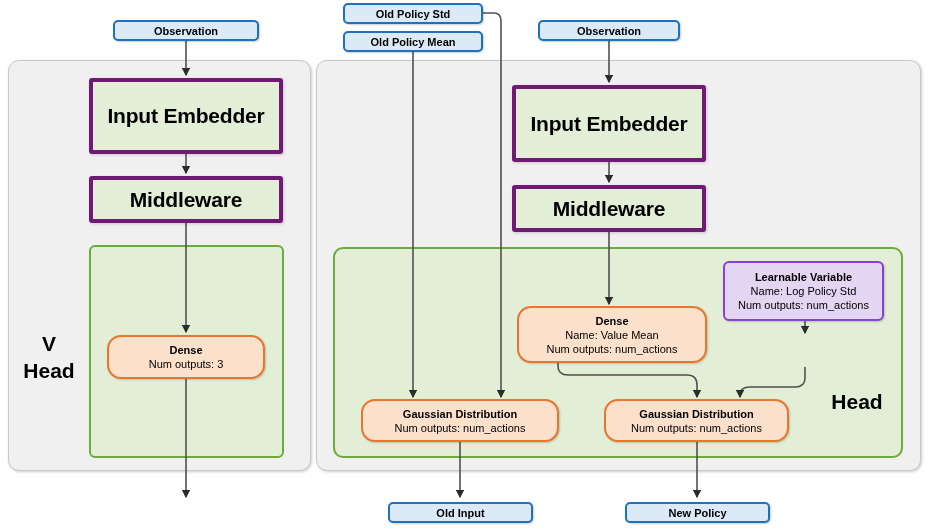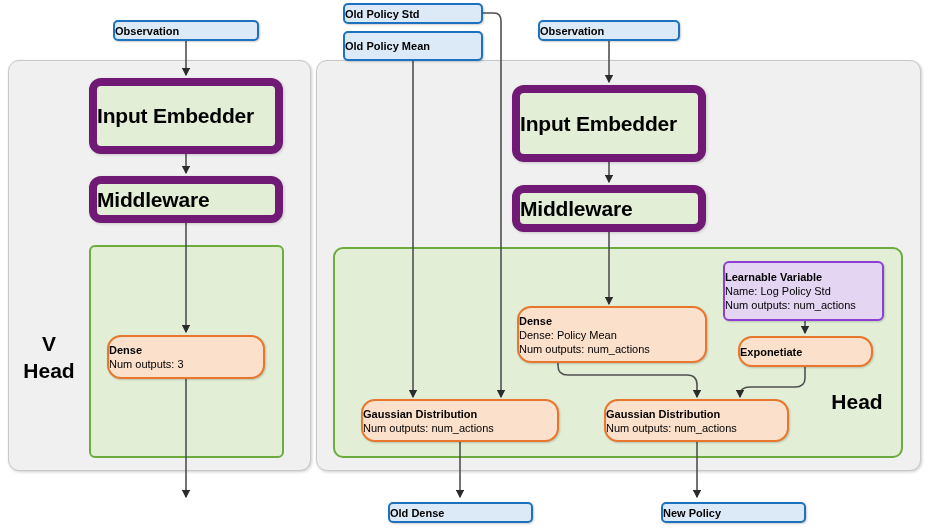--- a/index.html
+++ b/index.html
@@ -21,21 +21,21 @@
     width: 931px;
     height: 529px;
     pointer-events: none;
     z-index: 2;
   }
   .node {
     position: absolute;
     box-sizing: border-box;
     display: flex;
     flex-direction: column;
-    align-items: flex-start;
+    align-items: center;
     justify-content: center;
     text-align: center;
     z-index: 3;
   }
   
   .panel {
     position: absolute;
     box-sizing: border-box;
     background: #f0f0f0;
     border: 1px solid #c8c8c8;
@@ -50,22 +50,22 @@
     background: #e2eed5;
     border: 2px solid #6cab3d;
     border-radius: 6px;
     z-index: 1;
   }
   .green-container.rounded-lg { border-radius: 10px; }
 
   
   .green-box {
     background: #e2eed5;
-    border: 8px solid #701a75;
-    border-radius: 12px;
+    border: 4px solid #701a75;
+    border-radius: 3px;
     box-shadow: 1px 1px 3px rgba(0,0,0,0.17);
     font-weight: bold;
     color: #000000;
   }
   
   .blue-box {
     background: #dce9f7;
     border: 2px solid #1d72bf;
     border-radius: 5px;
     box-shadow: 1px 1px 2px rgba(0,0,0,0.20);
@@ -165,67 +165,64 @@
   <div class="node orange-box" style="left:107px; top:335px; width:158px; height:44px;">
     <span class="ln-bold">Dense</span>
     <span class="ln">Num outputs: 3</span>
   </div>
 
 
   <div class="node blue-box" style="left:343px; top:3px; width:140px; height:21px;">
     <span>Old Policy Std</span>
   </div>
 
-  <div class="node blue-box" style="left:343px; top:31px; width:140px; height:30px;">
+  <div class="node blue-box" style="left:343px; top:31px; width:140px; height:21px;">
     <span>Old Policy Mean</span>
   </div>
 
   <div class="node blue-box" style="left:538px; top:20px; width:142px; height:21px;">
     <span>Observation</span>
   </div>
 
   <div class="node green-box" style="left:512px; top:85px; width:194px; height:77px;">
     <span class="title-lg">Input Embedder</span>
   </div>
 
   <div class="node green-box" style="left:512px; top:185px; width:194px; height:47px;">
     <span class="title-lg">Middleware</span>
   </div>
 
   <div class="node orange-box" style="left:517px; top:306px; width:190px; height:57px;">
     <span class="ln-bold">Dense</span>
-    <span class="ln">Dense: Policy Mean</span>
+    <span class="ln">Name: Value Mean</span>
     <span class="ln">Num outputs: num_actions</span>
   </div>
 
   <div class="node purple-box" style="left:723px; top:261px; width:161px; height:60px;">
     <span class="ln-bold">Learnable Variable</span>
     <span class="ln">Name: Log Policy Std</span>
     <span class="ln">Num outputs: num_actions</span>
   </div>
 
-  <div class="node orange-box" style="left:738px; top:336px; width:135px; height:31px;">
-    <span class="ln-bold">Exponetiate</span>
-  </div>
 
   <div class="node orange-box" style="left:361px; top:399px; width:198px; height:43px;">
     <span class="ln-bold">Gaussian Distribution</span>
     <span class="ln">Num outputs: num_actions</span>
   </div>
 
   <div class="node orange-box" style="left:604px; top:399px; width:185px; height:43px;">
     <span class="ln-bold">Gaussian Distribution</span>
     <span class="ln">Num outputs: num_actions</span>
   </div>
 
   <div class="head-label" style="left:812px; top:388px; width:90px;">
     <div>Head</div>
   </div>
 
   <div class="node blue-box" style="left:388px; top:502px; width:145px; height:21px;">
-    <span>Old Dense</span>
-  </div>
-
-  <div class="node blue-box" style="left:625px; top:502px; width:145px; height:21px;margin-left:36px;">
+    <span>Old Input</span>
+  </div>
+
+  <div class="node blue-box" style="left:625px; top:502px; width:145px; height:21px;">
     <span>New Policy</span>
   </div>
 
 </div>
 
 </body></html>

